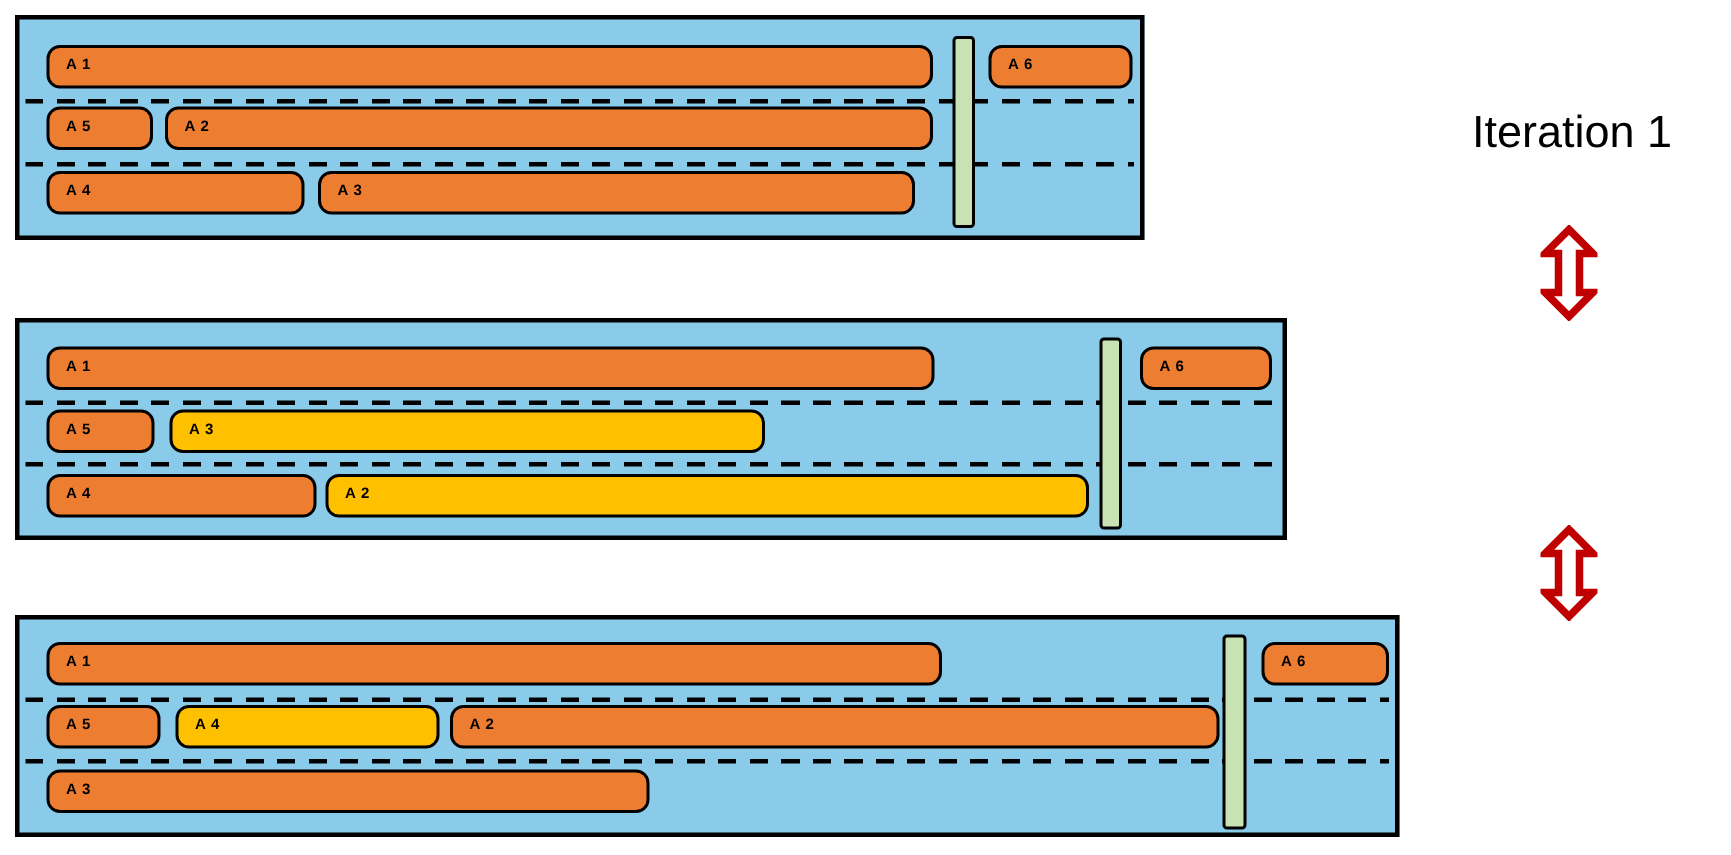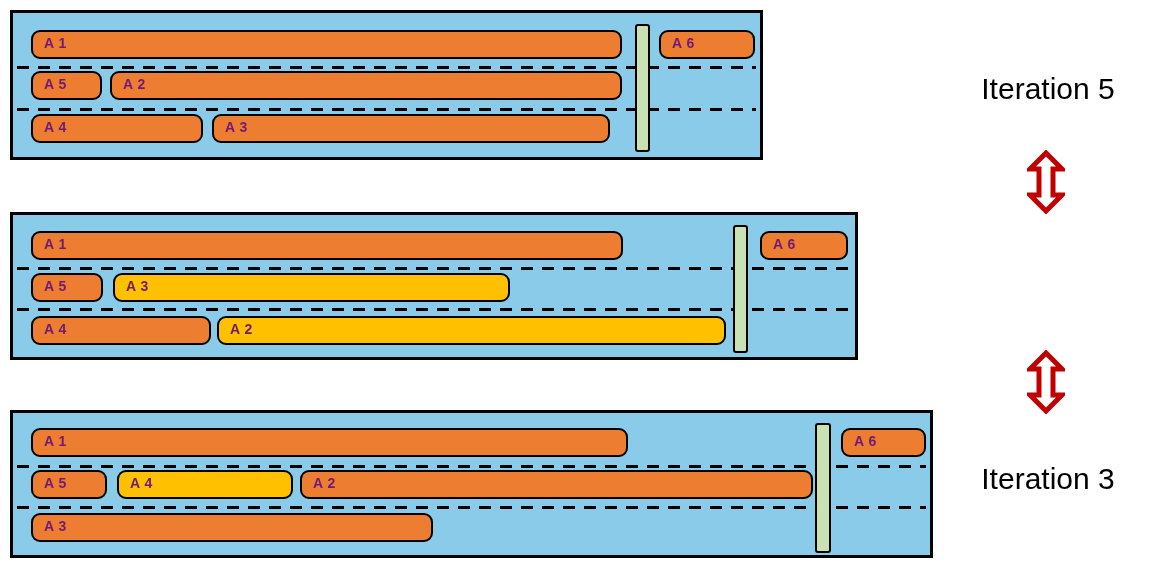--- a/index.html
+++ b/index.html
@@ -25,23 +25,23 @@
     right: 4px;
     height: 3px;
     background: repeating-linear-gradient(90deg,
       var(--outline) 0 12px, transparent 12px 21px);
   }
   .bar {
     position: absolute;
     height: 29px;
     border: 2.5px solid var(--outline);
     border-radius: 9px;
-    color: #701a75;
+    color: #000000;
     font-weight: bold;
-    font-size: 14px;
+    font-size: 10px;
     line-height: 23px;
     padding-left: 11px;
     letter-spacing: 0.5px;
     white-space: nowrap;
     overflow: hidden;
   }
   .bar.orange { background: var(--bar-orange); }
   .bar.yellow { background: var(--bar-yellow); }
   .marker {
     position: absolute;
@@ -98,26 +98,25 @@
         <div class="bar orange" style="left: 18px; top: 15px; width: 597px;">A 1</div>
         <div class="bar orange" style="left: 828px; top: 15px; width: 85px;">A 6</div>
         <div class="bar orange" style="left: 18px; top: 57px; width: 76px;">A 5</div>
         <div class="bar yellow" style="left: 104px; top: 57px; width: 176px;">A 4</div>
         <div class="bar orange" style="left: 287px; top: 57px; width: 513px;">A 2</div>
         <div class="bar orange" style="left: 18px; top: 100px; width: 402px;">A 3</div>
         <div class="marker" style="left: 802px; top: 10px; width: 16px; height: 130px;"></div>
       </div>
     </div>
 
-  <div class="iter-label" style="left:948px; top:72px;">Iteration 5</div>
+  <div class="iter-label" style="left:948px; top:72px;">Iteration 1</div>
 
   <svg class="swap-arrow" style="left:1027px; top:150px;" width="38" height="64" viewBox="0 0 38 64">
     <path d="M19 3 L35 19 H26 V45 H35 L19 61 L3 45 H12 V19 H3 Z"></path>
   </svg>
 
 
   <svg class="swap-arrow" style="left:1027px; top:350px;" width="38" height="64" viewBox="0 0 38 64">
     <path d="M19 3 L35 19 H26 V45 H35 L19 61 L3 45 H12 V19 H3 Z"></path>
   </svg>
 
-  <div class="iter-label" style="left:948px; top:462px;">Iteration 3</div>
 
 </div>
 
 </body></html>

